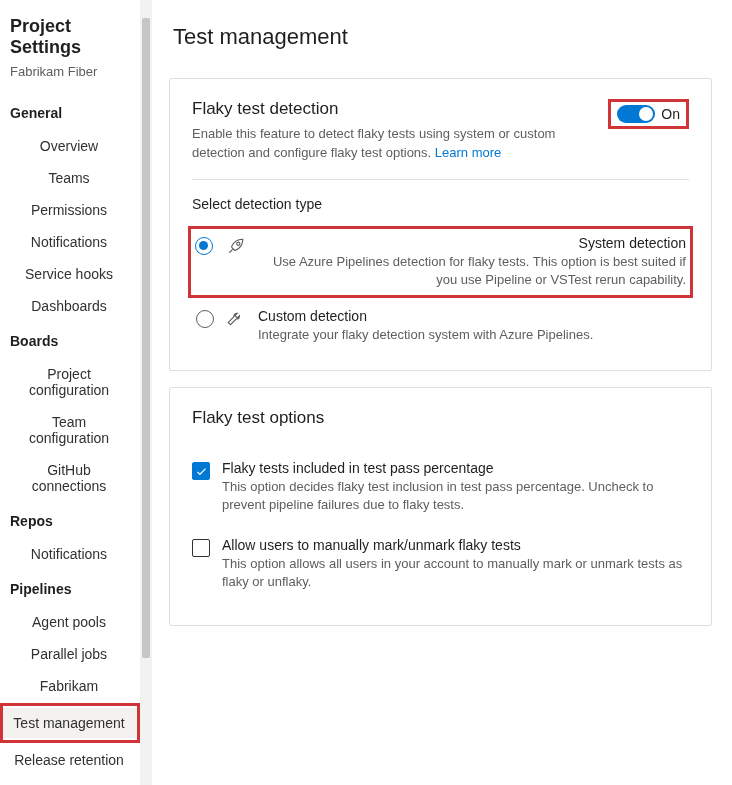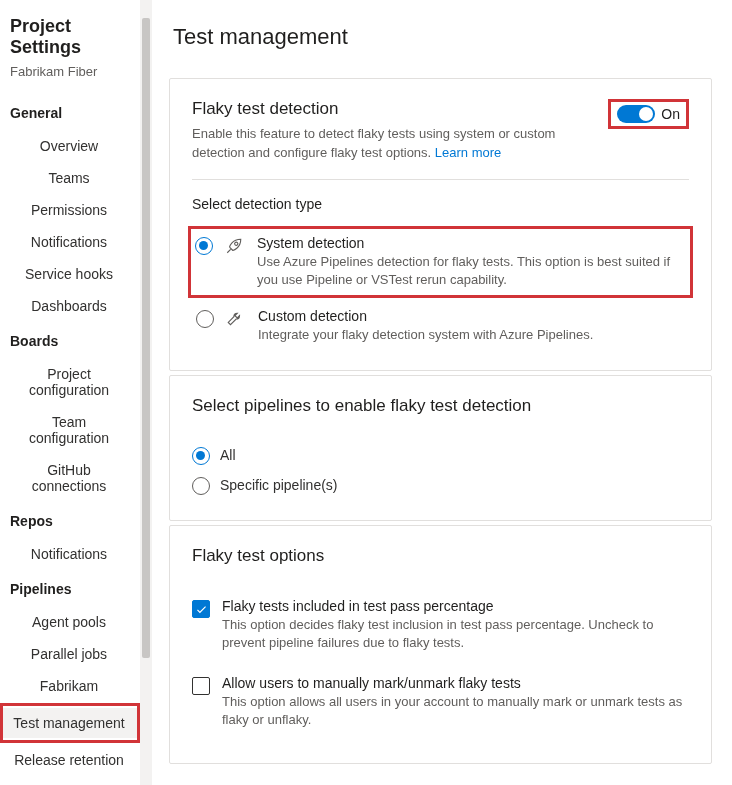--- a/index.html
+++ b/index.html
@@ -82,21 +82,21 @@
       font-size: 22px;
       font-weight: 400;
       color: #201f1e;
       margin-bottom: 28px;
       padding-left: 4px;
     }
     .card {
       border: 1px solid #e1dfdd;
       border-radius: 2px;
       padding: 20px 22px;
-      margin-bottom: 4px;
+      margin-bottom: 16px;
     }
     .card-header {
       display: flex;
       justify-content: space-between;
       align-items: flex-start;
       gap: 12px;
     }
     .card-title {
       font-size: 17px;
       font-weight: 400;
@@ -152,20 +152,21 @@
     }
     .radio-row {
       display: flex;
       align-items: flex-start;
       gap: 12px;
       padding: 6px 4px;
     }
     .radio-row.highlighted {
       border: 3px solid #d13438;
       margin: 0 -4px 4px -4px;
+      text-align: right;
     }
     .radio {
       width: 18px;
       height: 18px;
       border: 1.5px solid #605e5c;
       border-radius: 50%;
       flex-shrink: 0;
       margin-top: 2px;
       position: relative;
     }
@@ -310,32 +311,20 @@
           <path d="M10 3 A3 3 0 0 0 7 6 L2 11 L4 13 L9 8 A3 3 0 0 0 12 5 L10 7 L8 5 Z"></path>
         </svg>
       </div>
       <div class="radio-content">
         <div class="radio-title">Custom detection</div>
         <div class="radio-desc">Integrate your flaky detection system with Azure Pipelines.</div>
       </div>
     </div>
   </div>
 
-  <div class="card">
-    <div class="card-title">Select pipelines to enable flaky test detection</div>
-    <div style="height:18px;"></div>
-    <div class="simple-radio-row">
-      <div class="radio selected"></div>
-      <span>All</span>
-    </div>
-    <div class="simple-radio-row">
-      <div class="radio"></div>
-      <span>Specific pipeline(s)</span>
-    </div>
-  </div>
 
   <div class="card">
     <div class="card-title">Flaky test options</div>
     <div style="height:18px;"></div>
     <div class="checkbox-row">
       <div class="checkbox checked">
         <svg viewBox="0 0 16 16" width="13" height="13">
             <path fill="#fff" d="M6 10.5 L3.5 8 L2.5 9 L6 12.5 L13.5 5 L12.5 4 Z"></path>
           </svg>
       </div>

